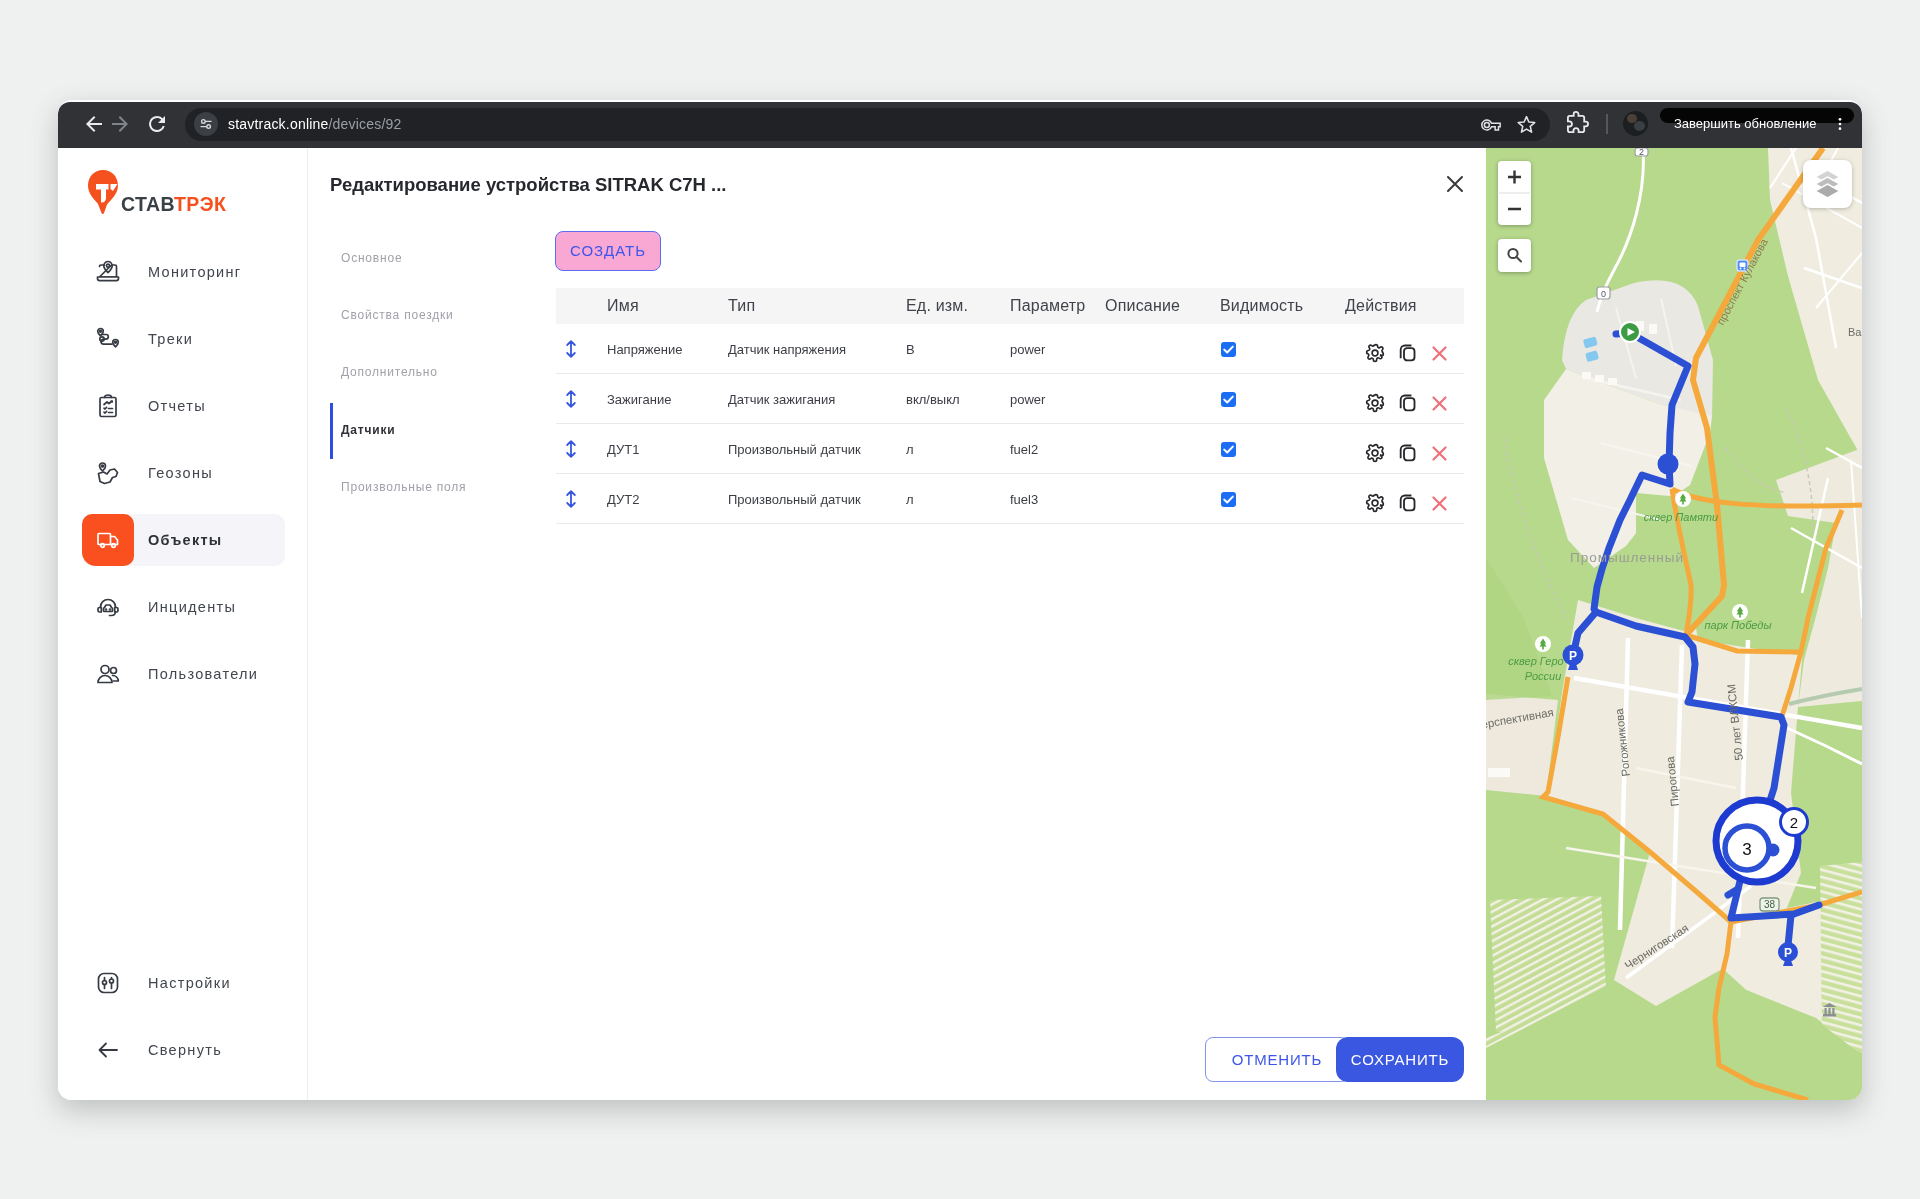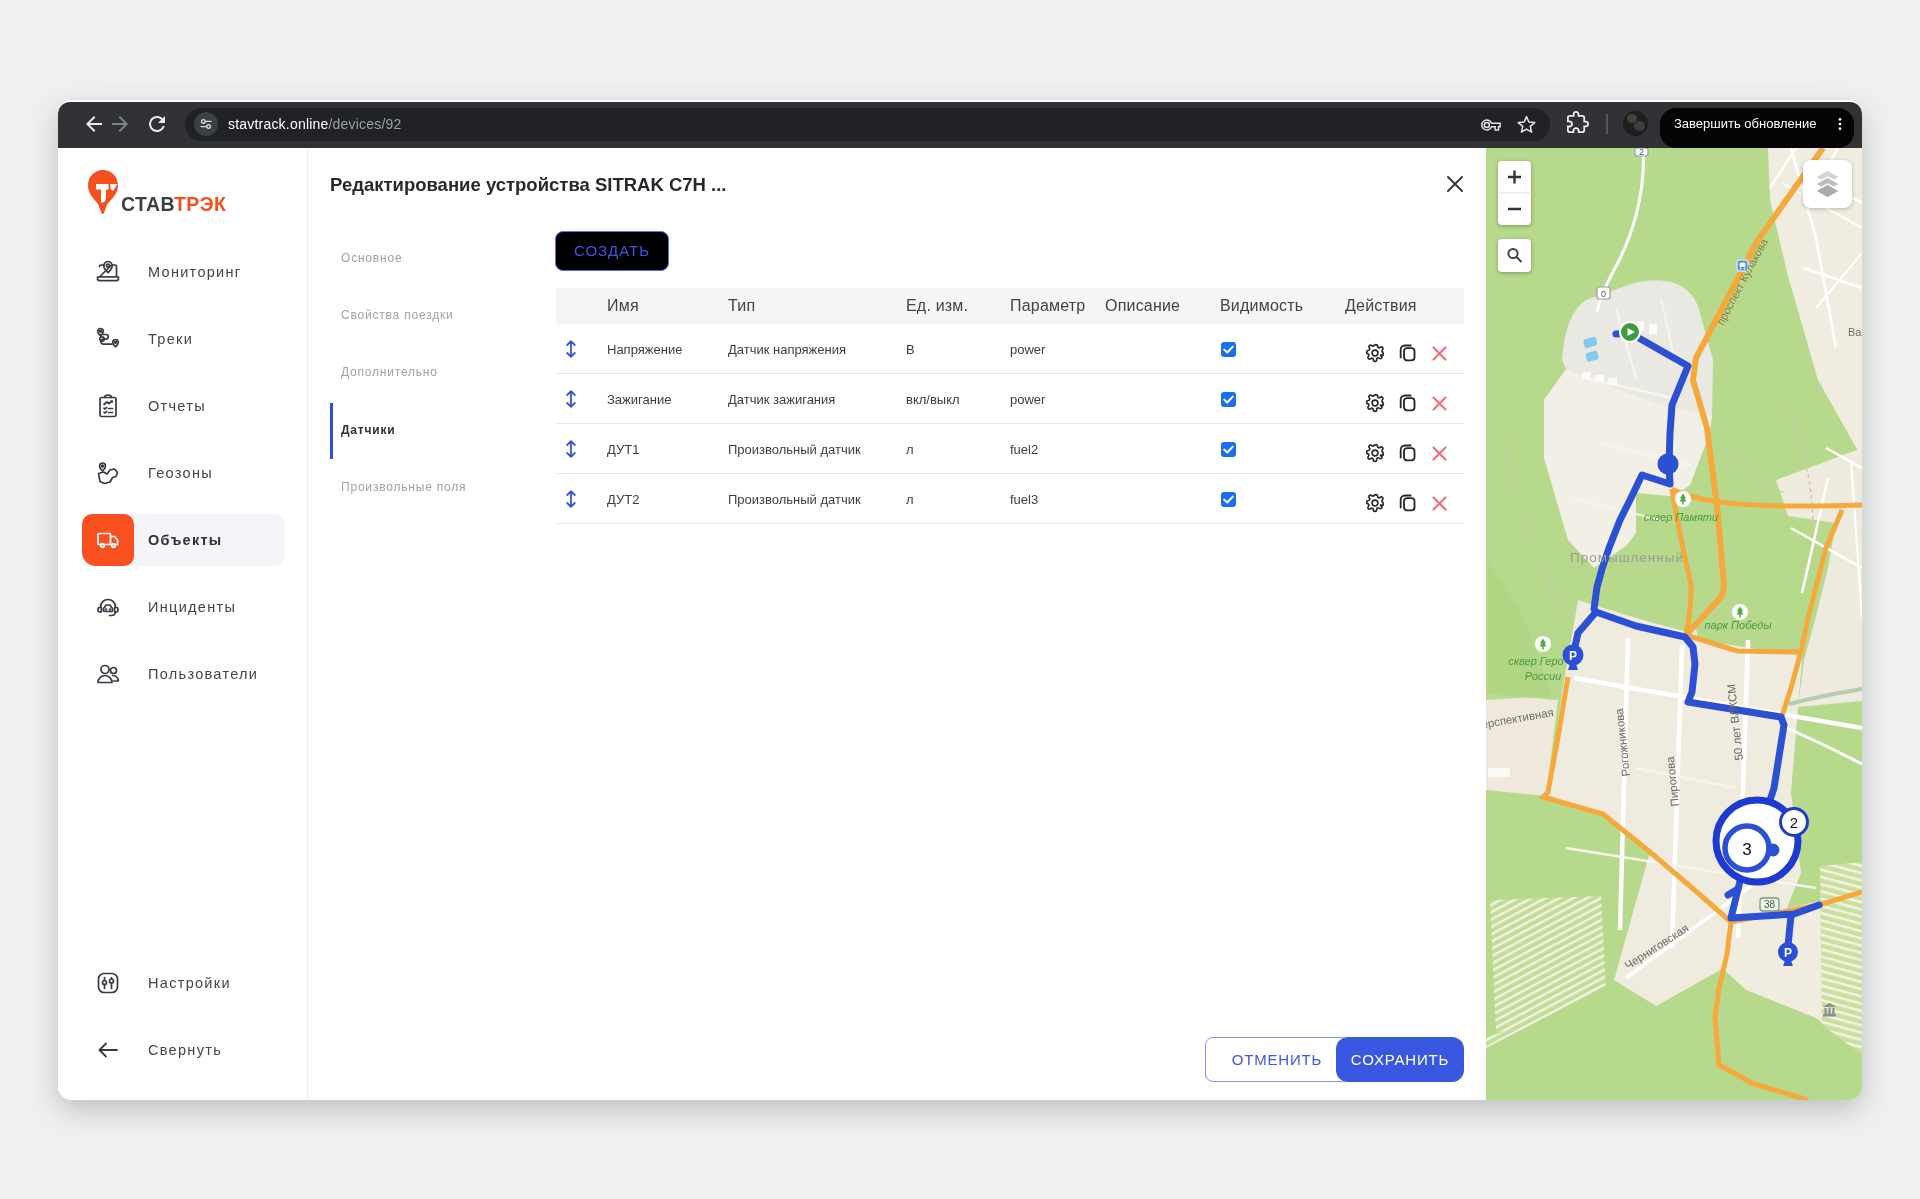--- a/index.html
+++ b/index.html
@@ -4,35 +4,35 @@
 <style>
 * { margin:0; padding:0; box-sizing:border-box; }
 html,body { width:1920px; height:1199px; background:#eff1f0; font-family:"Liberation Sans", sans-serif; overflow:hidden; }
 .window { position:absolute; left:58px; top:100px; width:1804px; height:1000px; border-radius:14px; background:#fff; box-shadow:0 10px 28px rgba(60,64,67,.28); overflow:hidden; }
 .chrome { position:absolute; left:0; top:2px; width:100%; height:46px; background:#313236; border-radius:12px 12px 0 0; }
 .chrome svg { position:absolute; }
 .urlpill { position:absolute; left:127px; top:5.5px; width:1365px; height:33px; border-radius:17px; background:#202225; }
 .siteicon { position:absolute; left:9px; top:4.5px; width:24px; height:24px; border-radius:50%; background:#3c3f43; }
 .urltext { position:absolute; left:43px; top:8px; font-size:14px; color:#fff; letter-spacing:.2px; }
 .urltext span { color:#9aa0a6; }
-.blackpill { position:absolute; left:1602px; top:6px; width:194px; height:40px; border-radius:16px; background:#050505; color:#fff; font-size:13px; line-height:32px; padding-left:14px; }
+.blackpill { position:absolute; left:1602px; top:6px; width:194px; height:15px; border-radius:16px; background:#050505; color:#fff; font-size:13px; line-height:32px; padding-left:14px; }
 .app { position:absolute; left:0; top:48px; width:1804px; height:952px; background:#fff; }
 .sidebar { position:absolute; left:0; top:0; width:250px; height:952px; border-right:1px solid #ececee; background:#fff; }
 .nav-item { position:absolute; left:0; width:280px; height:52px; }
 .nav-item .ico { position:absolute; left:37px; top:13px; width:26px; height:26px; }
 .nav-item .txt { position:absolute; left:90px; top:50%; transform:translateY(-50%); font-size:14.5px; color:#40454e; font-weight:500; letter-spacing:1.3px; }
 .active-pill { position:absolute; left:24px; top:366px; width:203px; height:52px; background:#f4f4f9; border-radius:10px; }
 .active-box { position:absolute; left:24px; top:366px; width:52px; height:52px; background:#fa4f1e; border-radius:10px 10px 10px 14px; }
 .main { position:absolute; left:250px; top:0; width:1178px; height:952px; background:#fff; }
 .title { position:absolute; left:22px; top:26px; font-size:18.5px; font-weight:700; color:#26282e; letter-spacing:0; }
 .closex { position:absolute; left:1138px; top:27px; width:18px; height:18px; }
 .tab { position:absolute; left:33px; font-size:12px; color:#a0a1a9; font-weight:500; letter-spacing:.8px; }
 .tab.active { color:#2f3136; font-weight:700; }
 .tabbar { position:absolute; left:22px; top:255px; width:3px; height:56px; background:#2b50e0; }
-.btn-create { position:absolute; left:247px; top:83px; width:114px; height:40px; border:1.5px solid #5b6cf0; border-radius:8px; color:#3d55ea; font-size:15px; font-weight:500; letter-spacing:1px; text-align:center; line-height:37px; background:#000000; }
+.btn-create { position:absolute; left:247px; top:83px; width:106px; height:40px; border:1.5px solid #5b6cf0; border-radius:8px; color:#3d55ea; font-size:15px; font-weight:500; letter-spacing:1px; text-align:center; line-height:37px; background:#f9a8d4; }
 .table { position:absolute; left:248px; top:140px; width:908px; }
 .thead { position:relative; height:36px; background:#f5f5f6; }
 .thead div { position:absolute; top:9px; font-size:16px; color:#41434a; letter-spacing:.2px; }
 .trow { position:relative; height:50px; border-bottom:1px solid #e9e9eb; background:#fff; }
 .trow div { position:absolute; top:18px; font-size:13px; color:#3c3e45; }
 .c1{left:51px;} .c2{left:172px;} .c3{left:350px;} .c4{left:454px;} .c5{left:549px;} .c6{left:664px;} .c7{left:789px;}
 .updown { position:absolute; left:8px; top:15px; }
 .chk { position:absolute; left:665px; top:17px; width:15px; height:15px; background:#1b6ef3; border-radius:3px; }
 .acts { position:absolute; left:809px; top:15px; }
 .btn-cancel { position:absolute; left:897px; top:889px; width:144px; height:45px; border:1px solid #8193ee; border-radius:8px; color:#3d55ea; font-size:15px; font-weight:500; letter-spacing:.8px; text-align:center; line-height:43px; background:#fff; }

